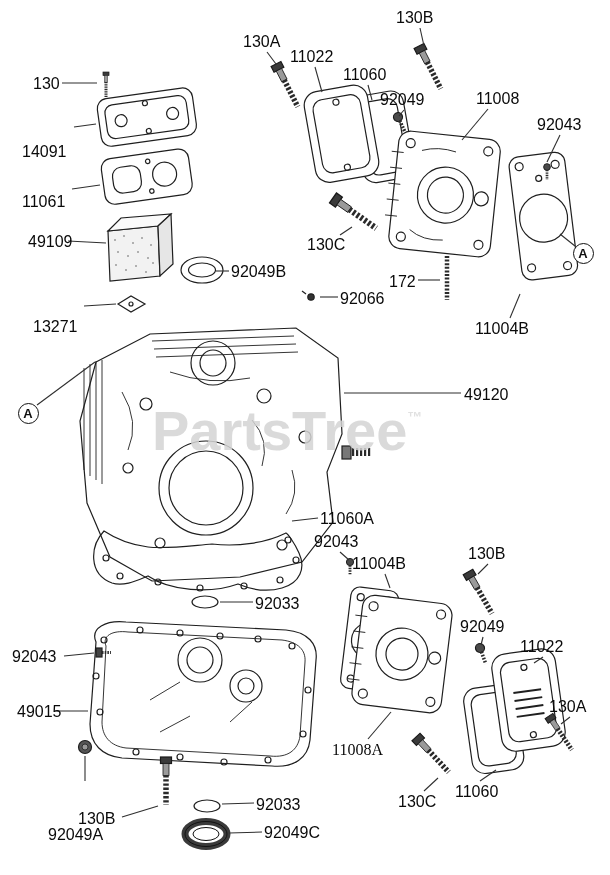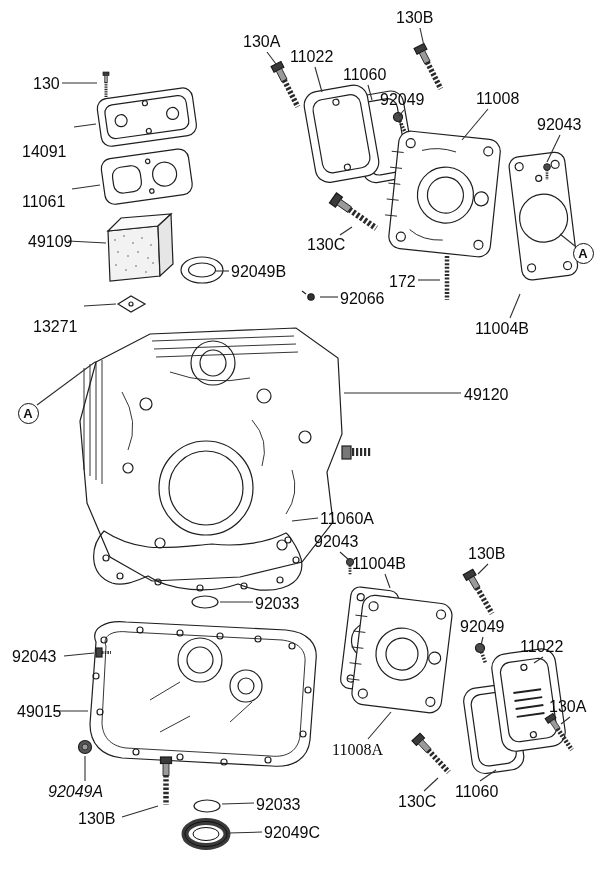--- a/index.html
+++ b/index.html
@@ -325,20 +325,21 @@
       <line x1="85" y1="781" x2="85" y2="756" class="leader"></line>
       <line x1="424" y1="791" x2="438" y2="778" class="leader"></line>
       <line x1="480" y1="781" x2="496" y2="770" class="leader"></line>
       <line x1="122" y1="817" x2="158" y2="806" class="leader"></line>
       <line x1="254" y1="803" x2="222" y2="804" class="leader"></line>
       <line x1="262" y1="832" x2="229" y2="833" class="leader"></line>
       <line x1="37" y1="405" x2="95" y2="362" class="leader"></line>
       <line x1="575" y1="246" x2="560" y2="234" class="leader"></line>
     </svg>
 
+  <div class="watermark"><span>PartsTree</span><sup>™</sup></div>
 
   <div id="label-layer">
       <div class="callout" style="left: 396px; top: 8px;">130B</div>
       <div class="callout" style="left: 243px; top: 32px;">130A</div>
       <div class="callout" style="left: 290px; top: 47px;">11022</div>
       <div class="callout" style="left: 343px; top: 65px;">11060</div>
       <div class="callout" style="left: 33px; top: 74px;">130</div>
       <div class="callout" style="left: 380px; top: 90px;">92049</div>
       <div class="callout" style="left: 476px; top: 89px;">11008</div>
       <div class="callout" style="left: 537px; top: 115px;">92043</div>
@@ -356,21 +357,21 @@
       <div class="callout" style="left: 314px; top: 532px;">92043</div>
       <div class="callout" style="left: 352px; top: 554px;">11004B</div>
       <div class="callout" style="left: 468px; top: 544px;">130B</div>
       <div class="callout" style="left: 255px; top: 594px;">92033</div>
       <div class="callout" style="left: 460px; top: 617px;">92049</div>
       <div class="callout" style="left: 520px; top: 637px;">11022</div>
       <div class="callout" style="left: 12px; top: 647px;">92043</div>
       <div class="callout" style="left: 17px; top: 702px;">49015</div>
       <div class="callout" style="left: 549px; top: 697px;">130A</div>
       <div class="callout" style="left: 332px; top: 740px; font-family: Liberation Serif, serif;">11008A</div>
-      <div class="callout" style="left: 48px; top: 782px; font-style: italic;">92049A</div>
+      <div class="callout" style="left: 48px; top: 825px;">92049A</div>
       <div class="callout" style="left: 398px; top: 792px;">130C</div>
       <div class="callout" style="left: 455px; top: 782px;">11060</div>
       <div class="callout" style="left: 78px; top: 809px;">130B</div>
       <div class="callout" style="left: 256px; top: 795px;">92033</div>
       <div class="callout" style="left: 264px; top: 823px;">92049C</div>
       <div class="refmark" style="left: 17.5px; top: 402.5px;">A</div>
       <div class="refmark" style="left: 572.5px; top: 242.5px;">A</div>
     </div>
 
 </div>

